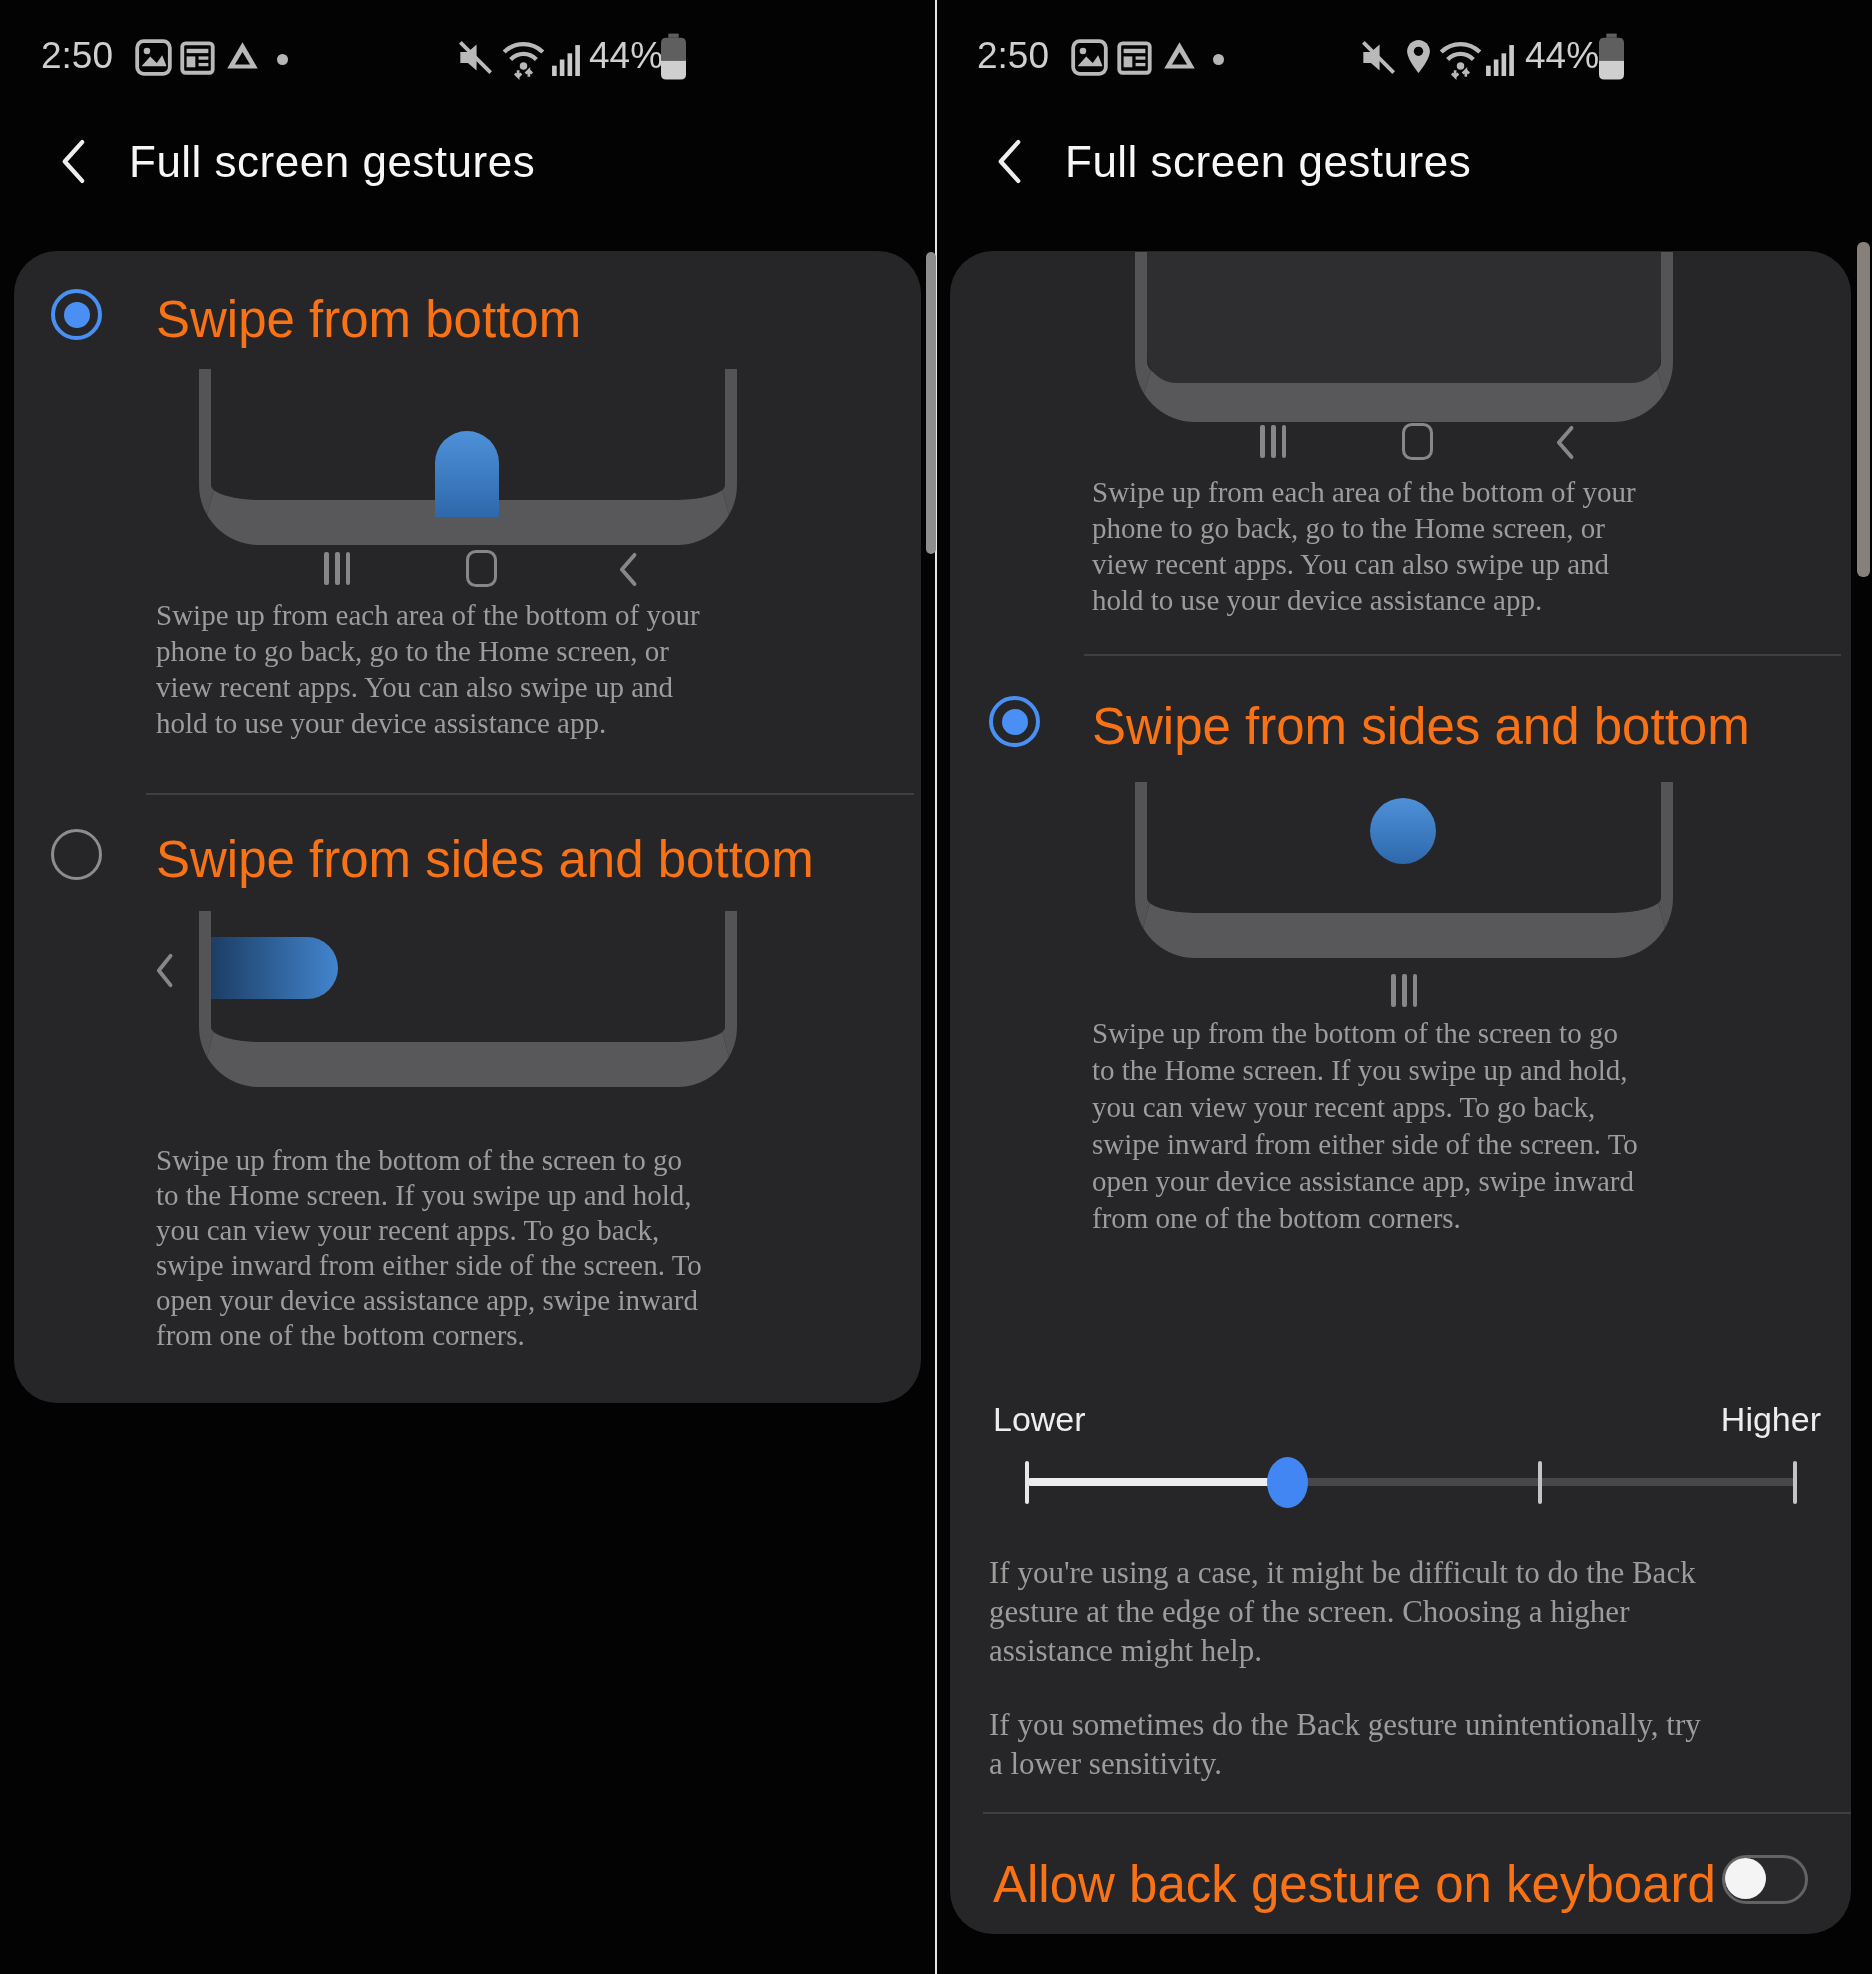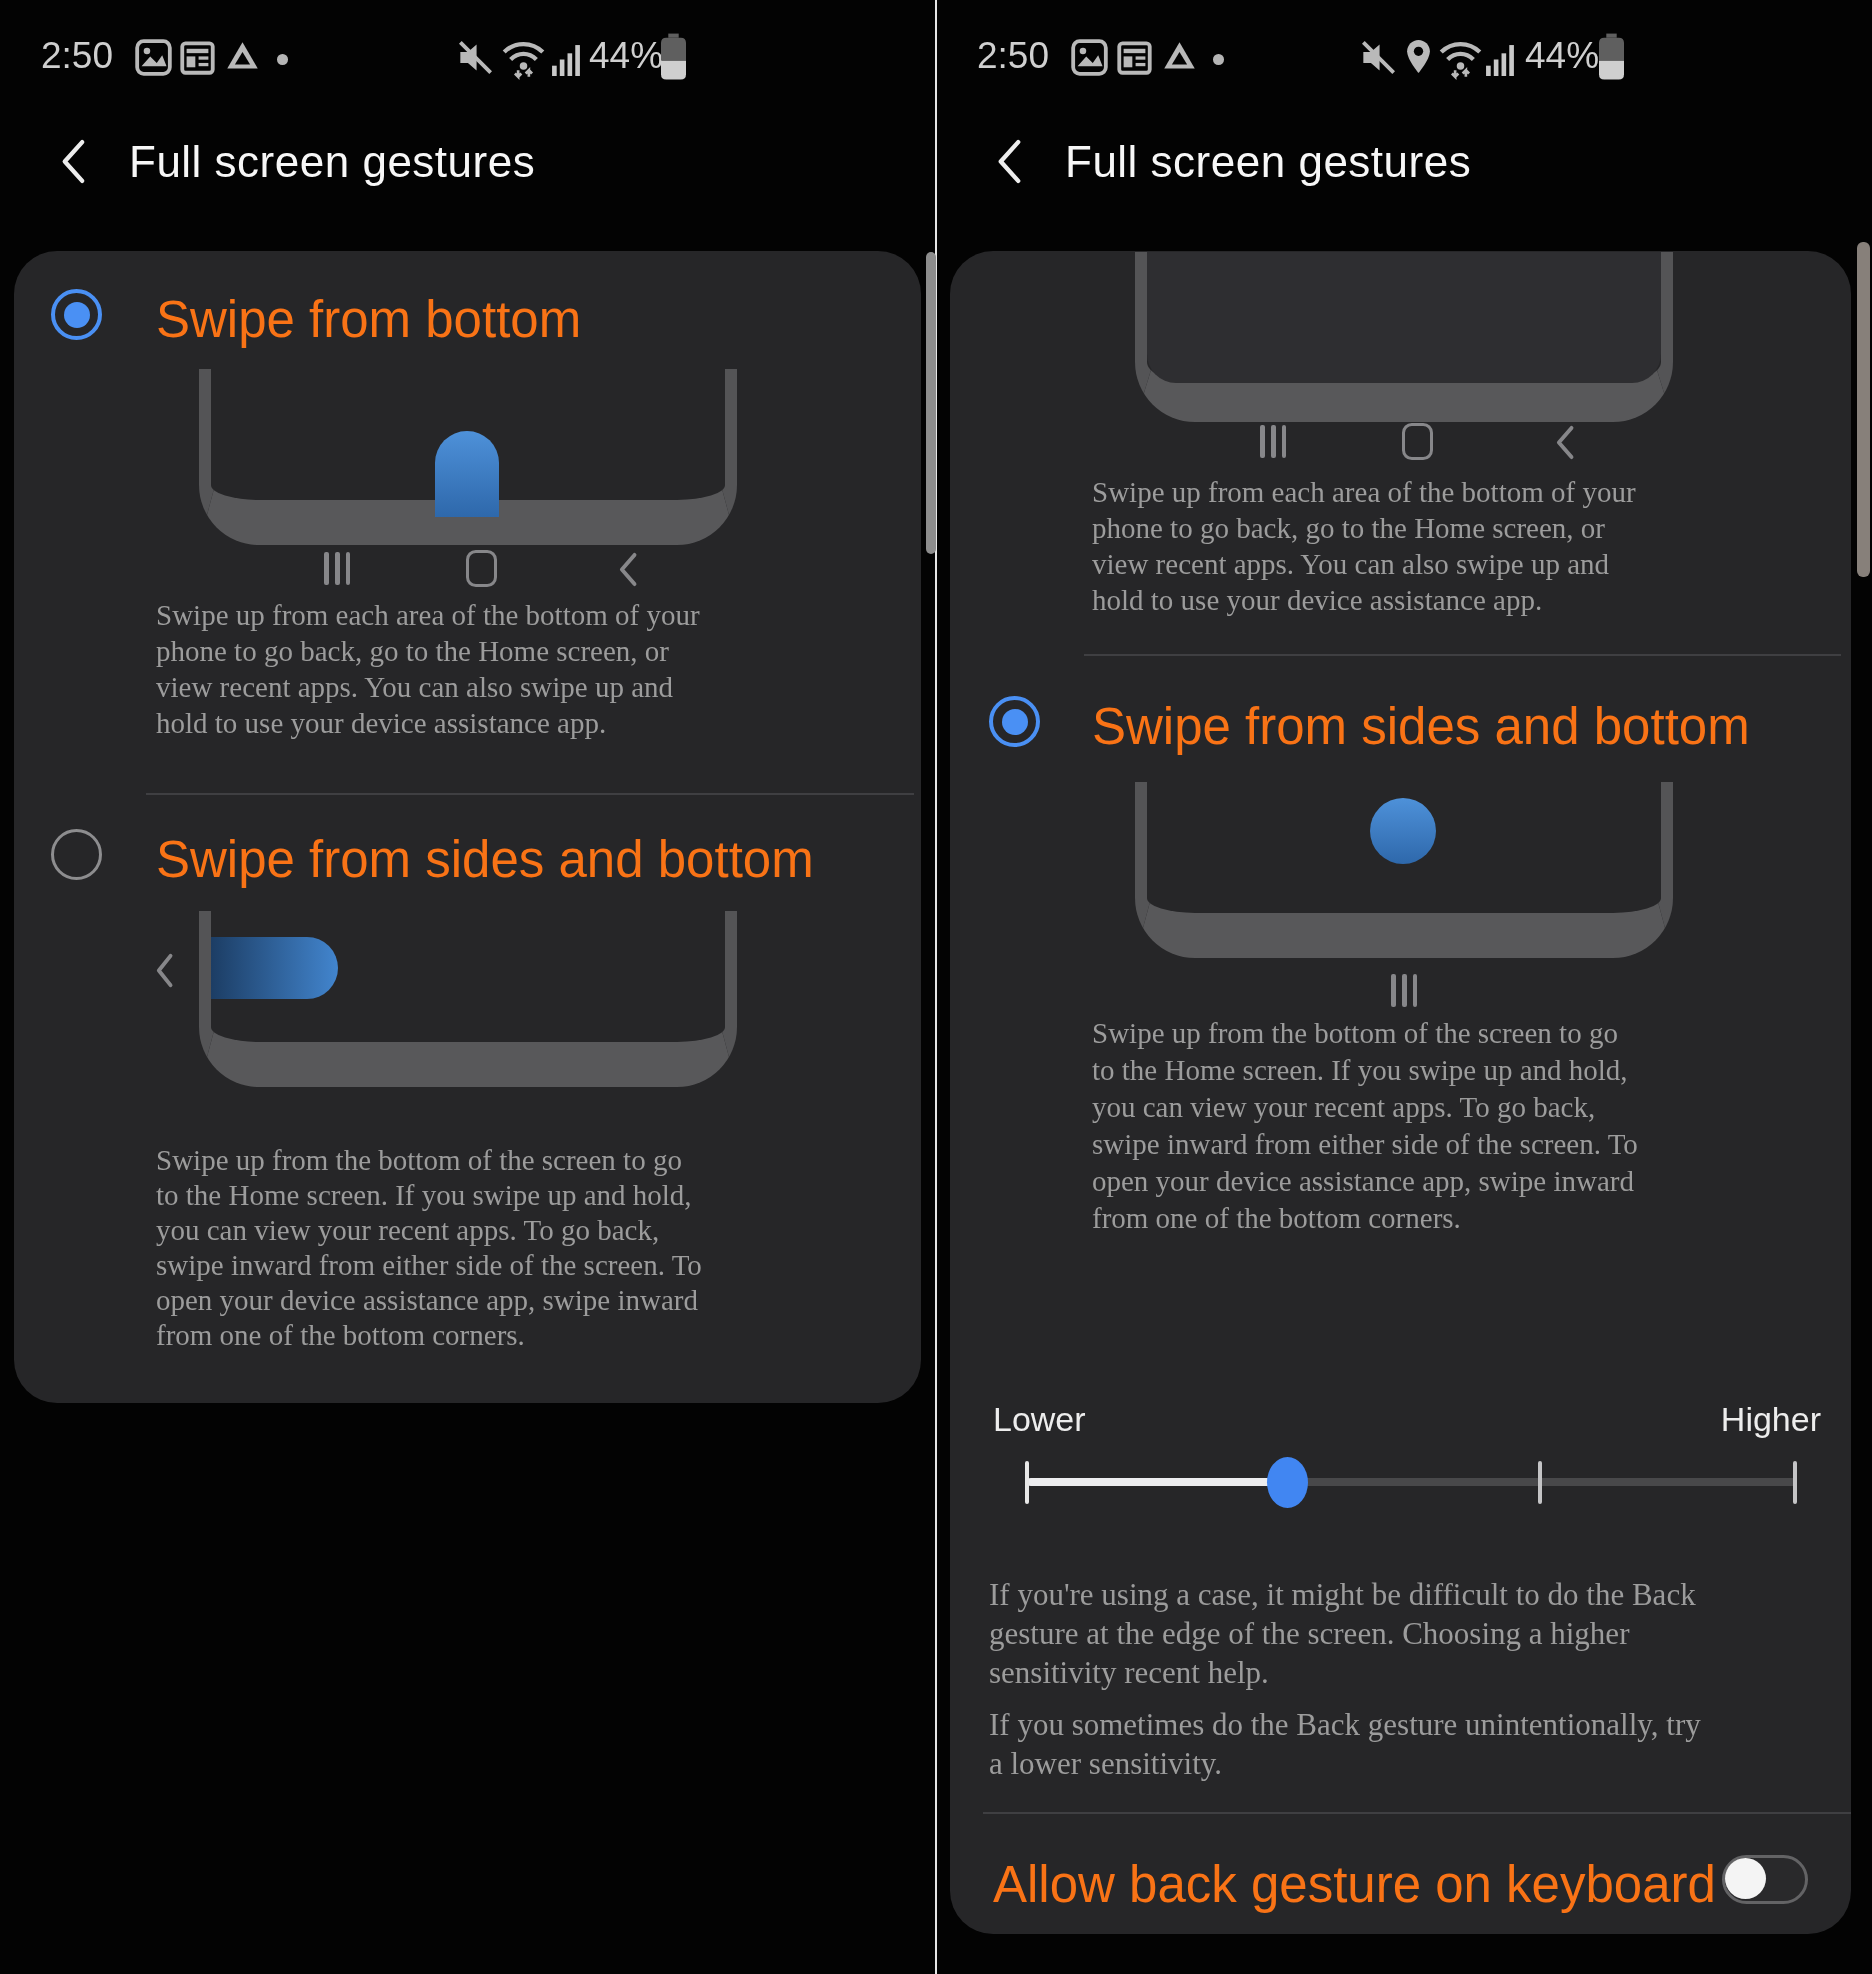--- a/index.html
+++ b/index.html
@@ -312,24 +312,24 @@
   <div class="abs sens-endlabel" style="left:993px;top:1400px;">Lower</div>
   <div class="abs sens-endlabel" style="right:51px;top:1400px;">Higher</div>
 
   <div class="track" style="left:1027px;top:1478px;width:770px;"></div>
   <div class="track-active" style="left:1027px;top:1478px;width:260px;"></div>
   <div class="tick" style="left:1025px;top:1461px;background:#e8e8e8;"></div>
   <div class="tick" style="left:1538px;top:1461px;"></div>
   <div class="tick" style="left:1793px;top:1461px;"></div>
   <div class="thumb" style="left:1267px;top:1457px;"></div>
 
-  <div class="desc desc2" style="left:989px;top:1553px;margin-top:22px;">
+  <div class="desc desc2" style="left:989px;top:1553px;">
       <div class="line">If you're using a case, it might be difficult to do the Back</div>
       <div class="line">gesture at the edge of the screen. Choosing a higher</div>
-      <div class="line">sensitivity recent help.</div>
+      <div class="line">assistance might help.</div>
     </div>
   <div class="desc desc2" style="left:989px;top:1705px;">
       <div class="line">If you sometimes do the Back gesture unintentionally, try</div>
       <div class="line">a lower sensitivity.</div>
     </div>
 
   <div class="divider" style="left:983px;top:1812px;width:868px;"></div>
 
   <div class="abs optlabel" style="left:993px;top:1855px;">Allow back gesture on keyboard</div>
   <div class="toggle" style="left:1722px;top:1855px;">

